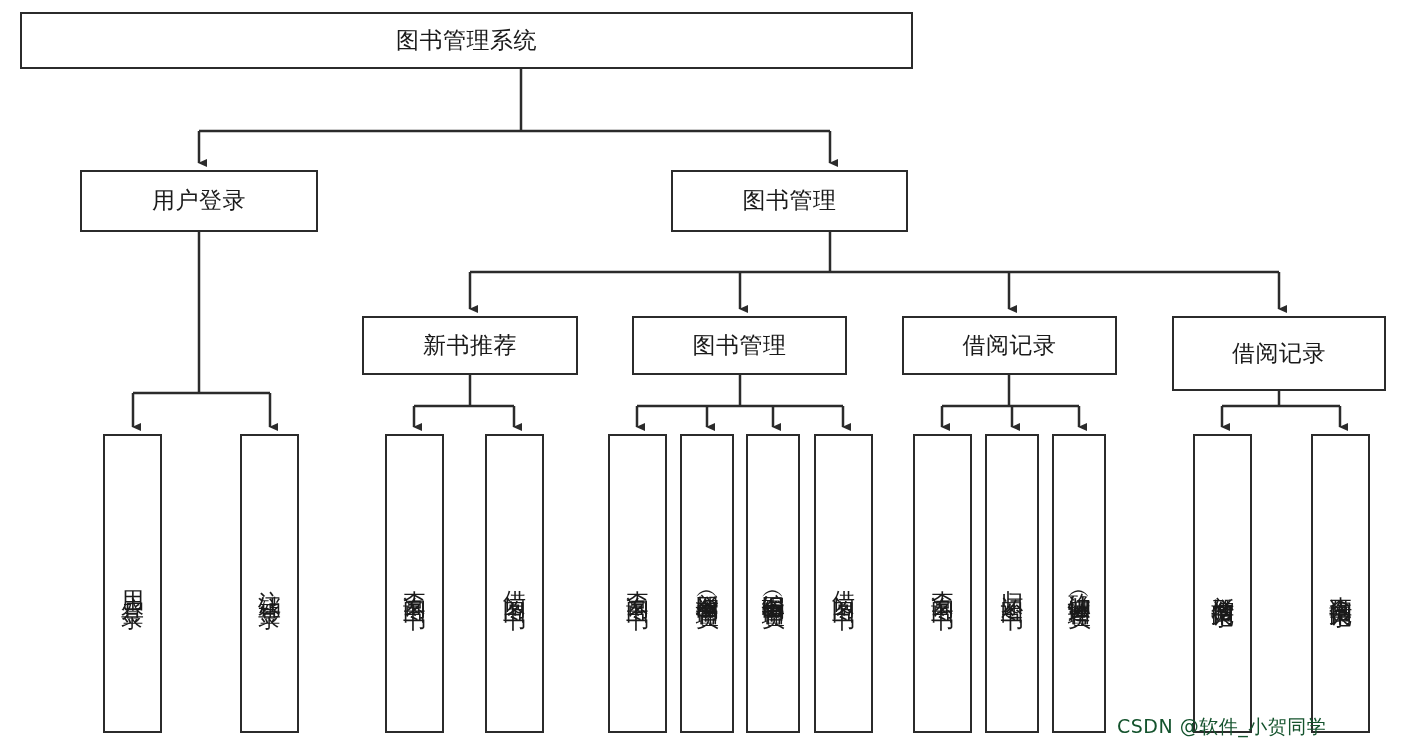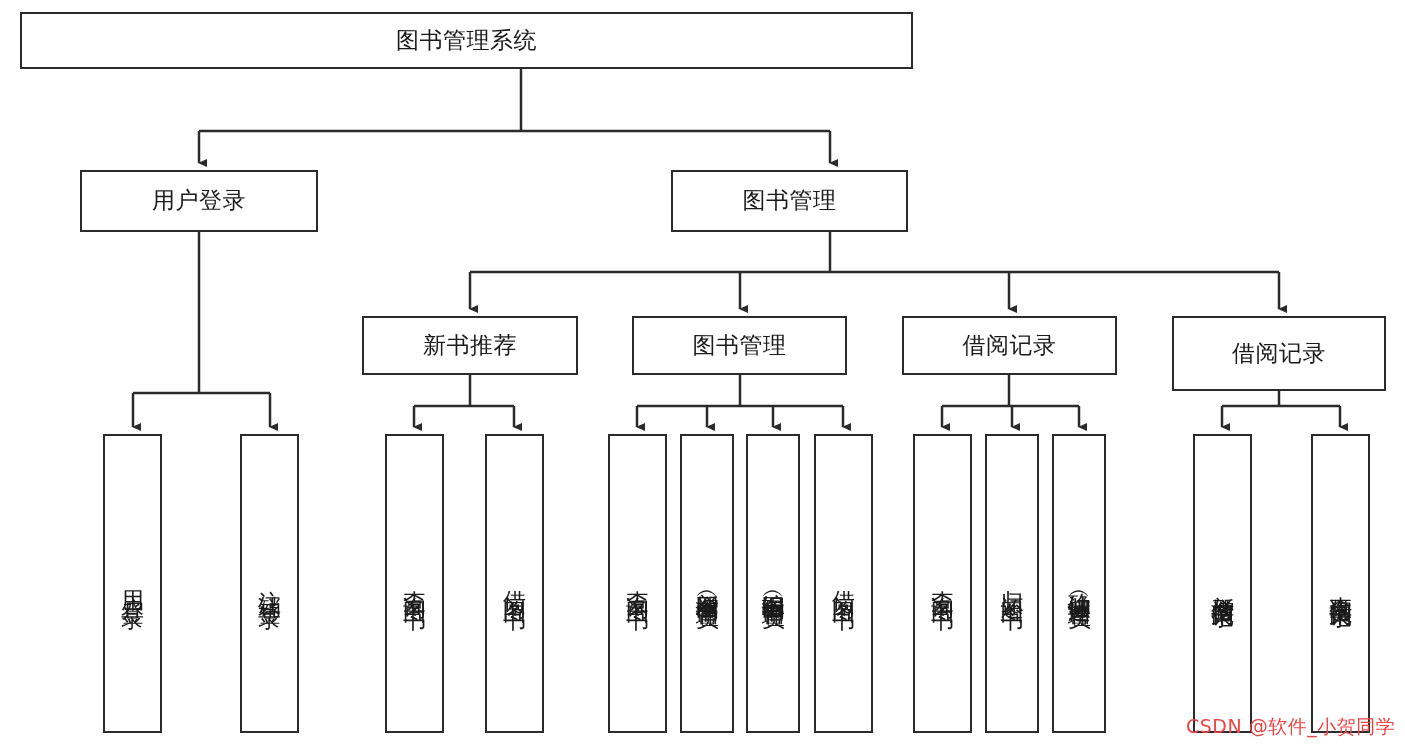--- a/index.html
+++ b/index.html
@@ -49,24 +49,24 @@
   svg.edges {
     position: absolute;
     left: 0;
     top: 0;
     width: 1405px;
     height: 747px;
     pointer-events: none;
   }
   .watermark {
     position: absolute;
-    left: 1186px;
+    left: 1117px;
     top: 714px;
     font-size: 19px;
-    color: #ef4444;
+    color: #14532d;
     white-space: nowrap;
     letter-spacing: 0.5px;
   }
 </style>
 </head>
 <body>
 
 <div id="canvas">
 
   <svg class="edges" viewBox="0 0 1405 747">

